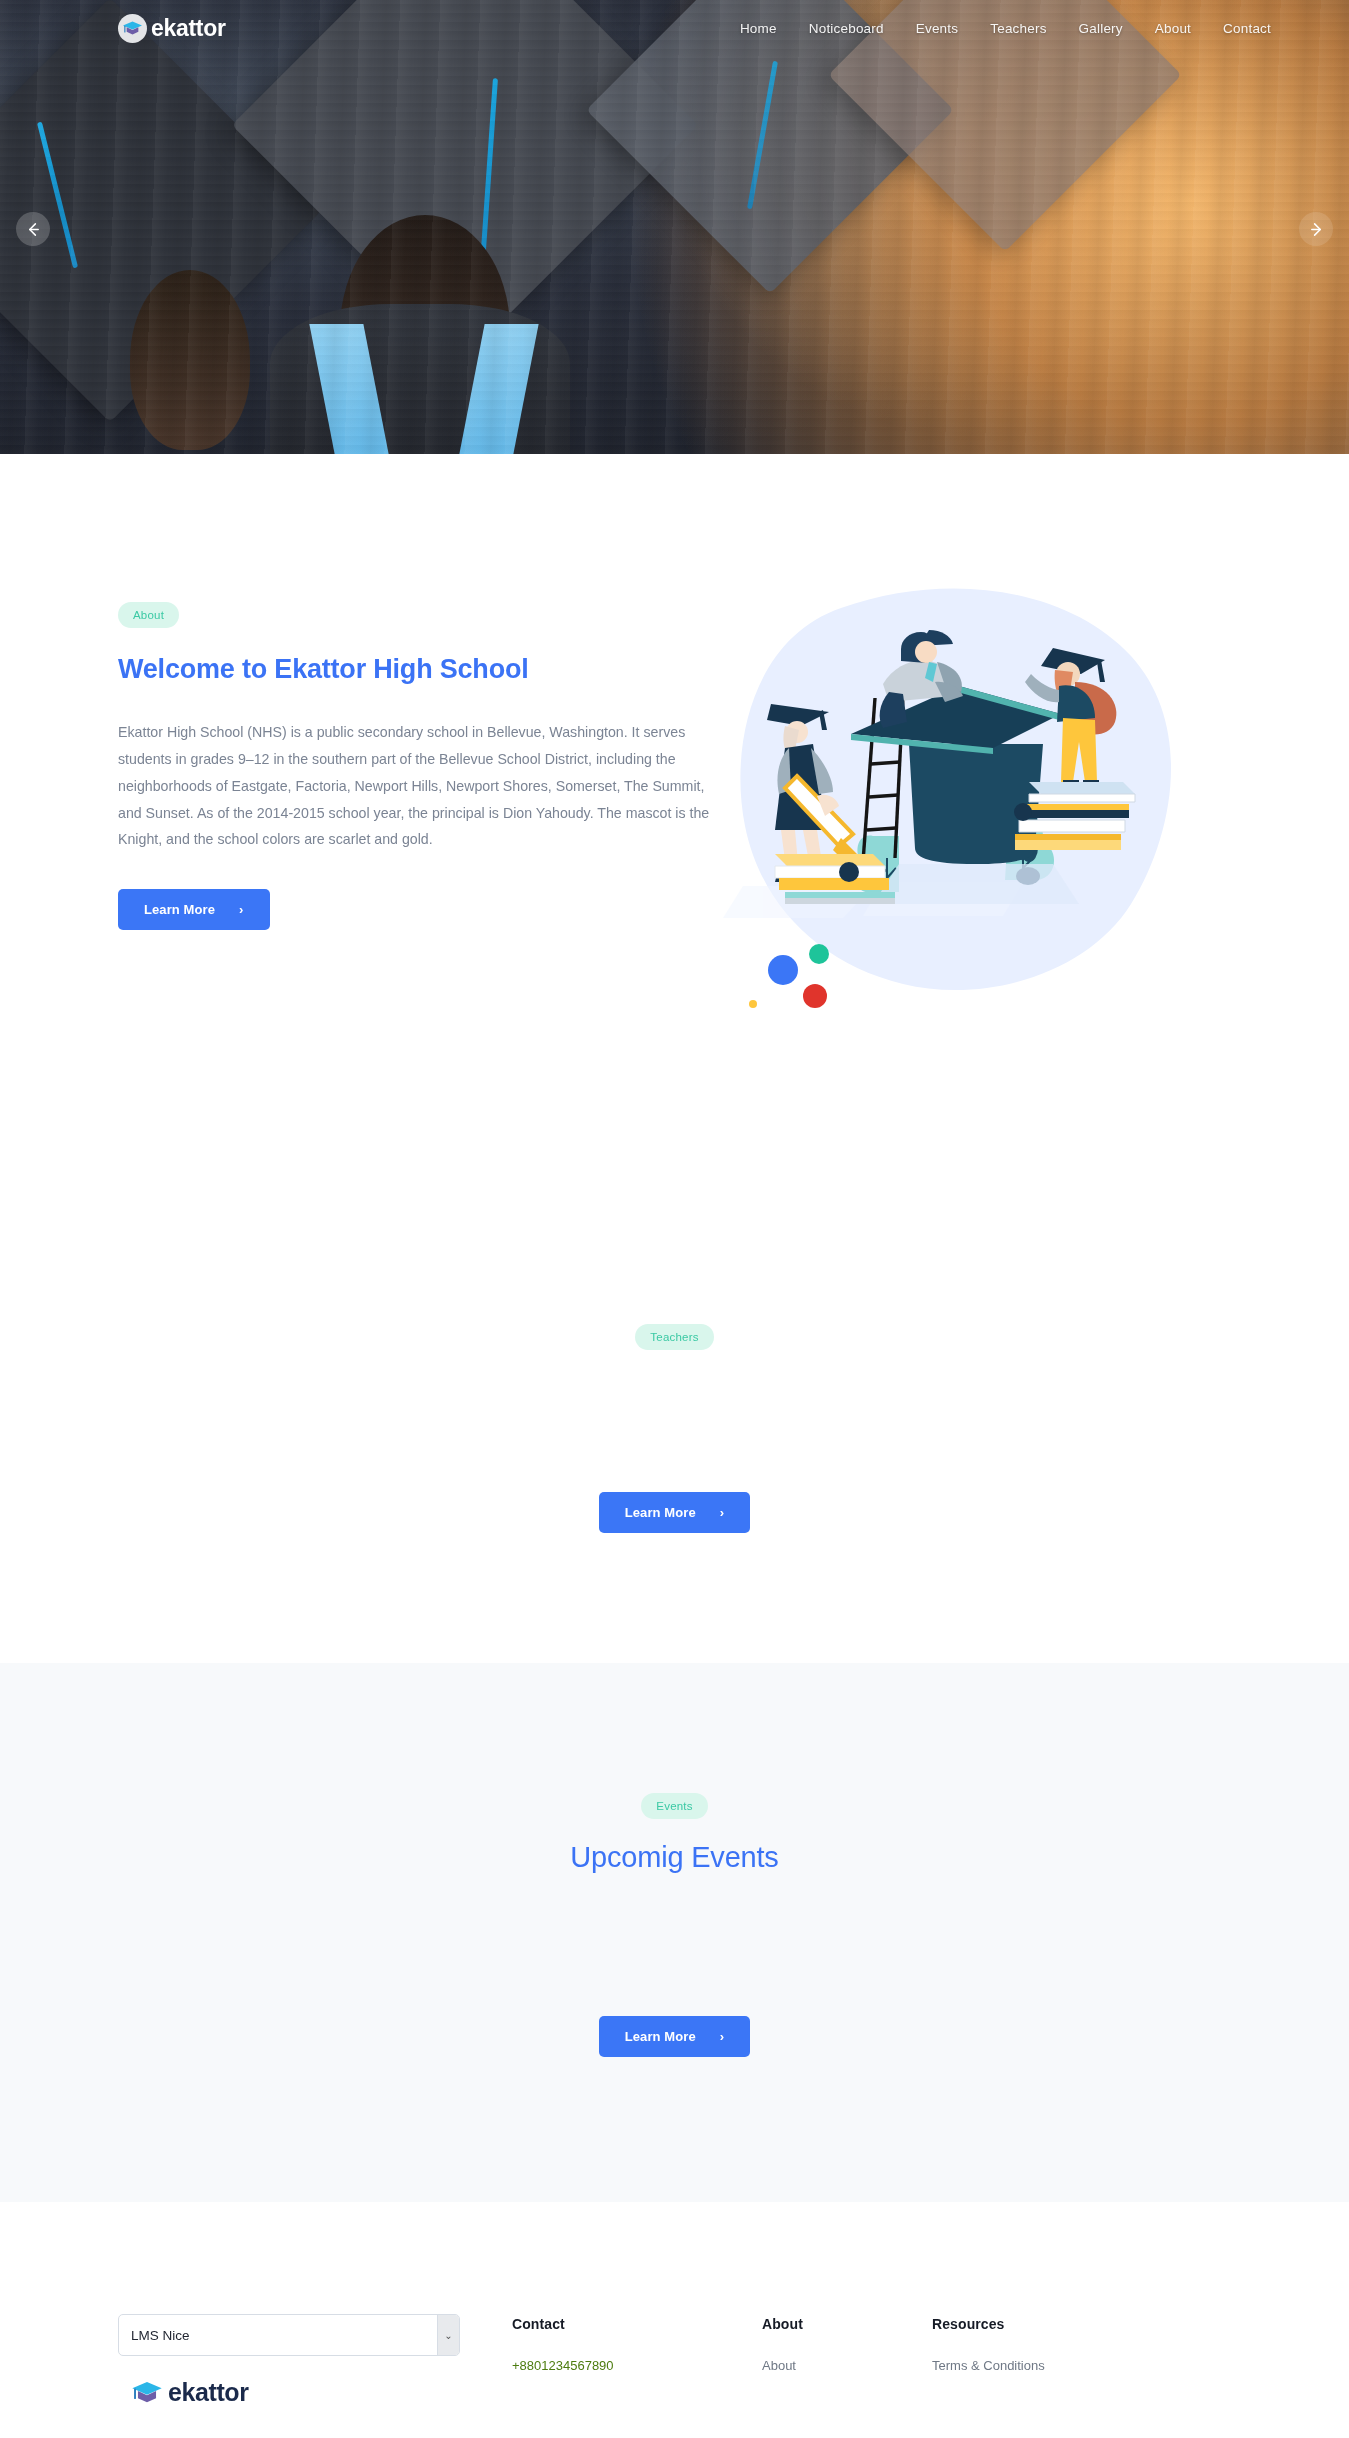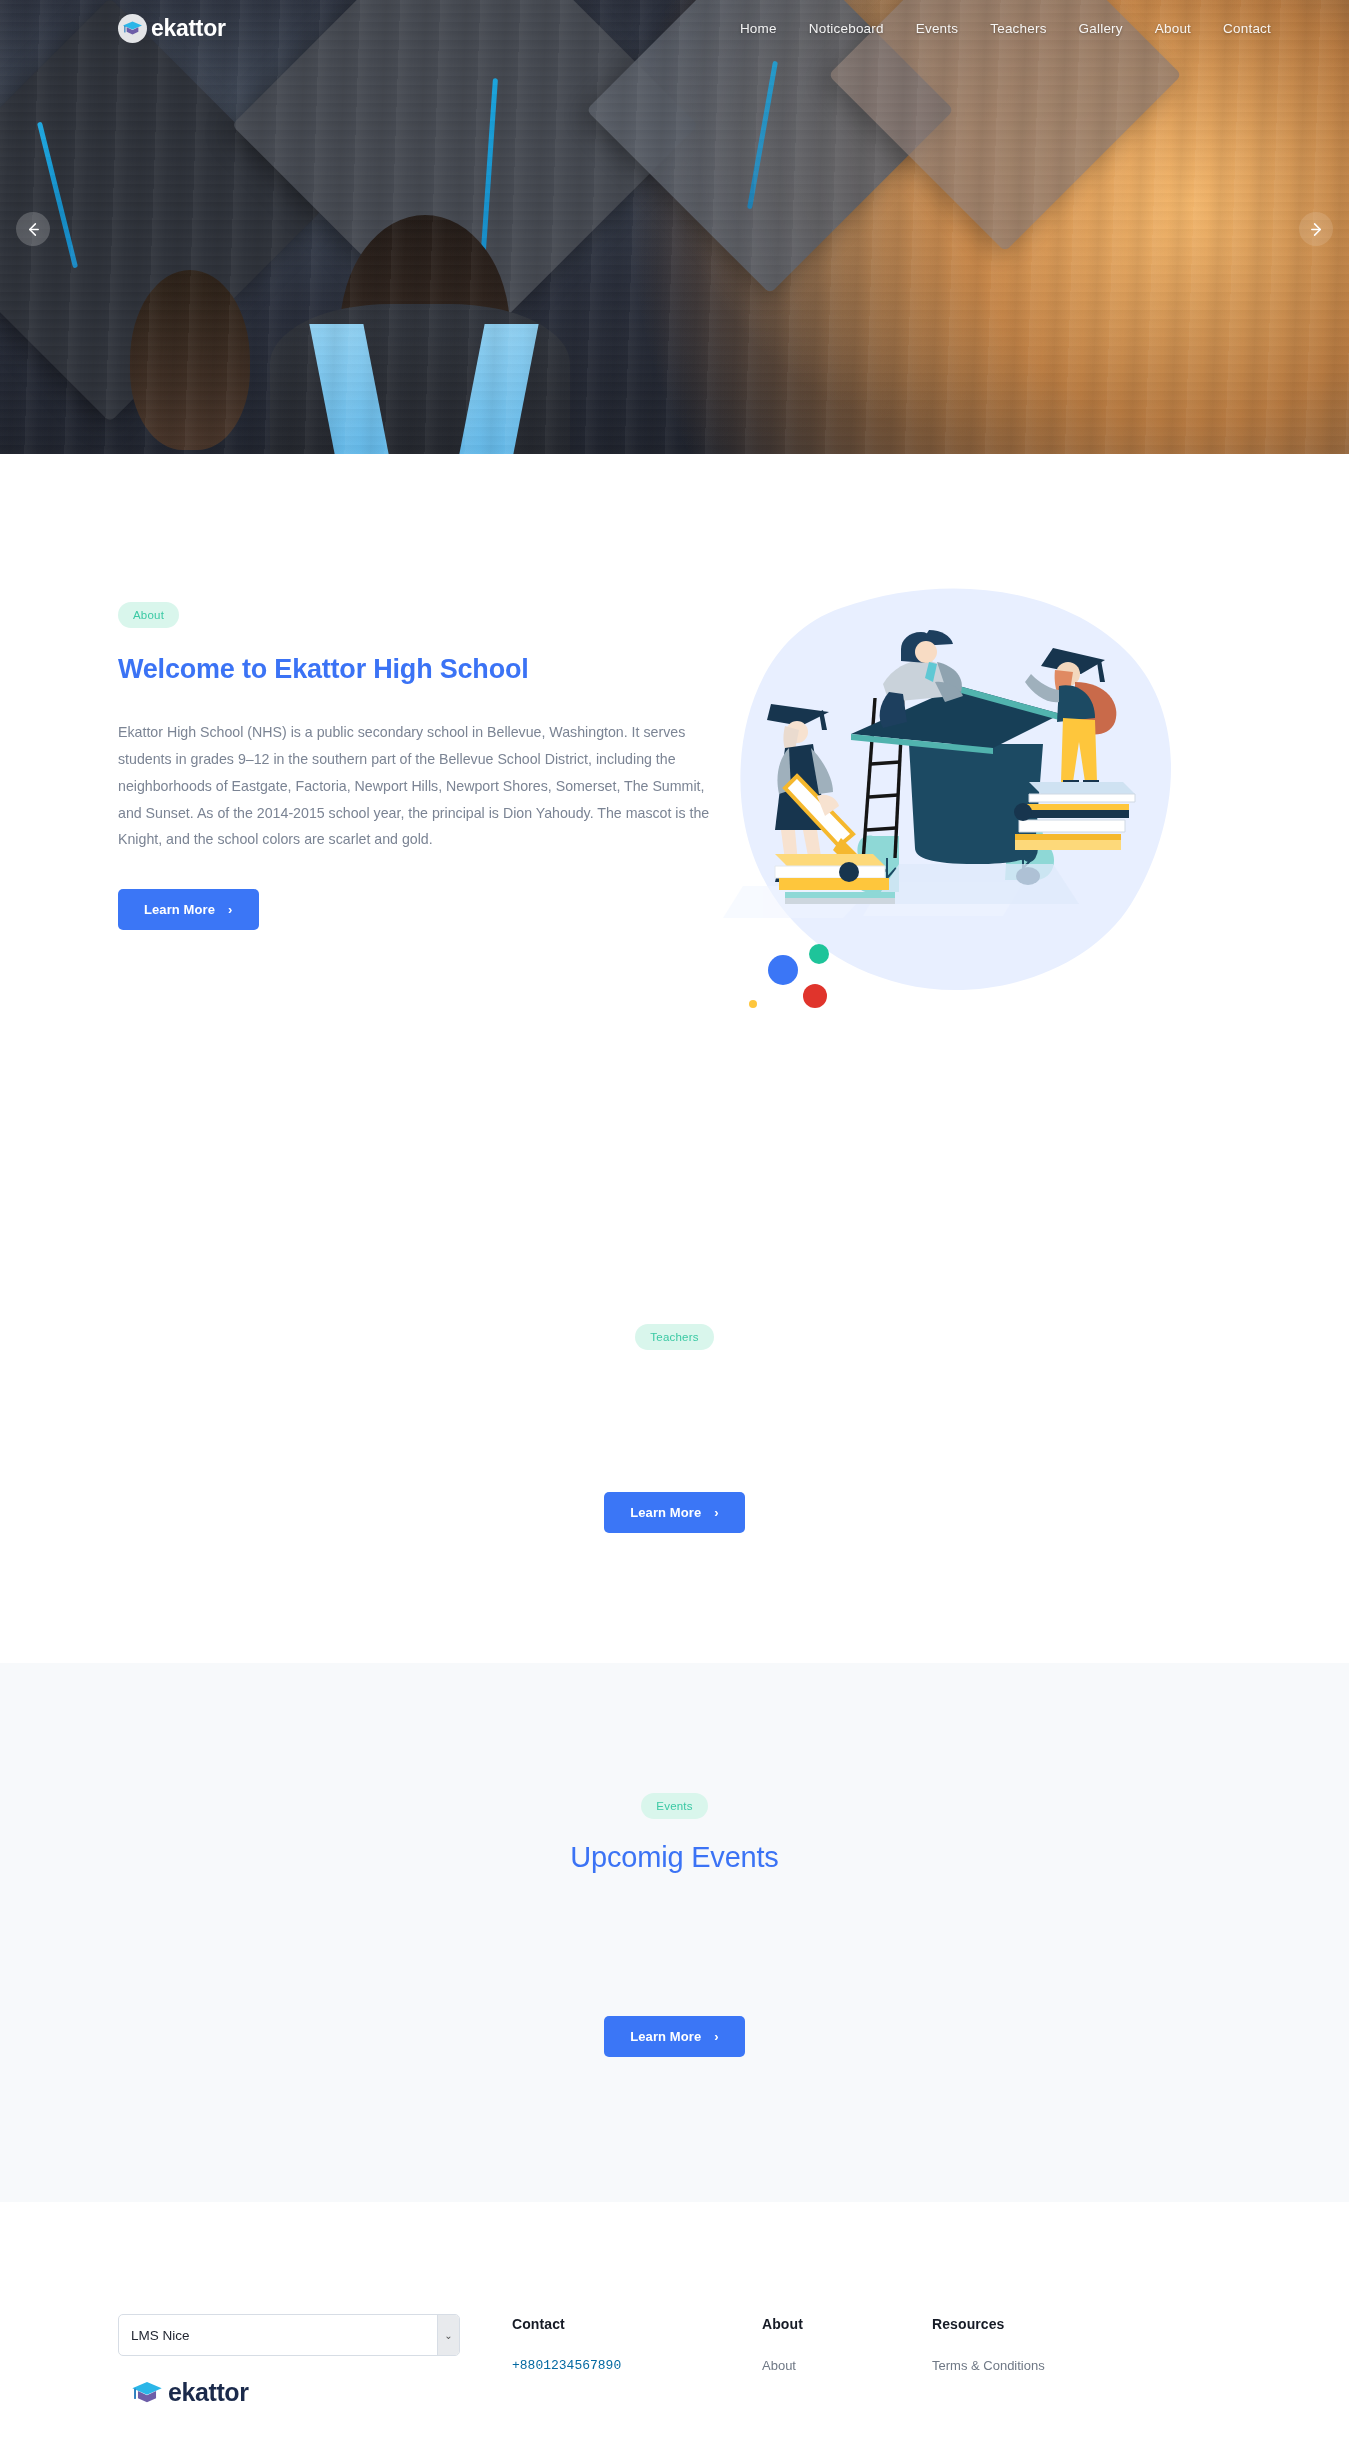--- a/index.html
+++ b/index.html
@@ -141,21 +141,21 @@
     letter-spacing:-.2px;
   }
   .about p {
     margin-top:34px;
     font-size:14.2px;
     line-height:1.89;
     color:#7b8494;
     max-width:600px;
   }
   .btn-primary {
-    display:inline-flex; align-items:center; gap:13px;
+    display:inline-flex; align-items:center; gap:24px;
     margin-top:36px;
     background:#3b76f6; color:#fff;
     border:none; border-radius:5px;
     padding:13px 26px;
     font-size:13px; font-weight:700;
     font-family:inherit;
     cursor:pointer;
     letter-spacing:.1px;
   }
   .btn-primary .chev { font-size:13px; font-weight:700; }
@@ -220,21 +220,21 @@
   .f-head {
     color:#161b26; font-size:14px; font-weight:700; margin-bottom:24px;
     letter-spacing:.1px;
   }
   .f-item {
     display:block;
     font-size:13px; color:#6f7885;
     margin-bottom:18px; text-decoration:none; cursor:pointer;
     line-height:1.55;
   }
-  .f-item.dark { color:#0369a1;font-family:Liberation Mono, monospace; }
+  .f-item.dark { color:#4d7c0f; }
 </style>
 </head>
 <body>
 
 <div class="page">
 
   <section class="hero">
     <div class="hero-photo"></div>
     <div class="cap c1"></div>
     <div class="tassel t1"></div>

